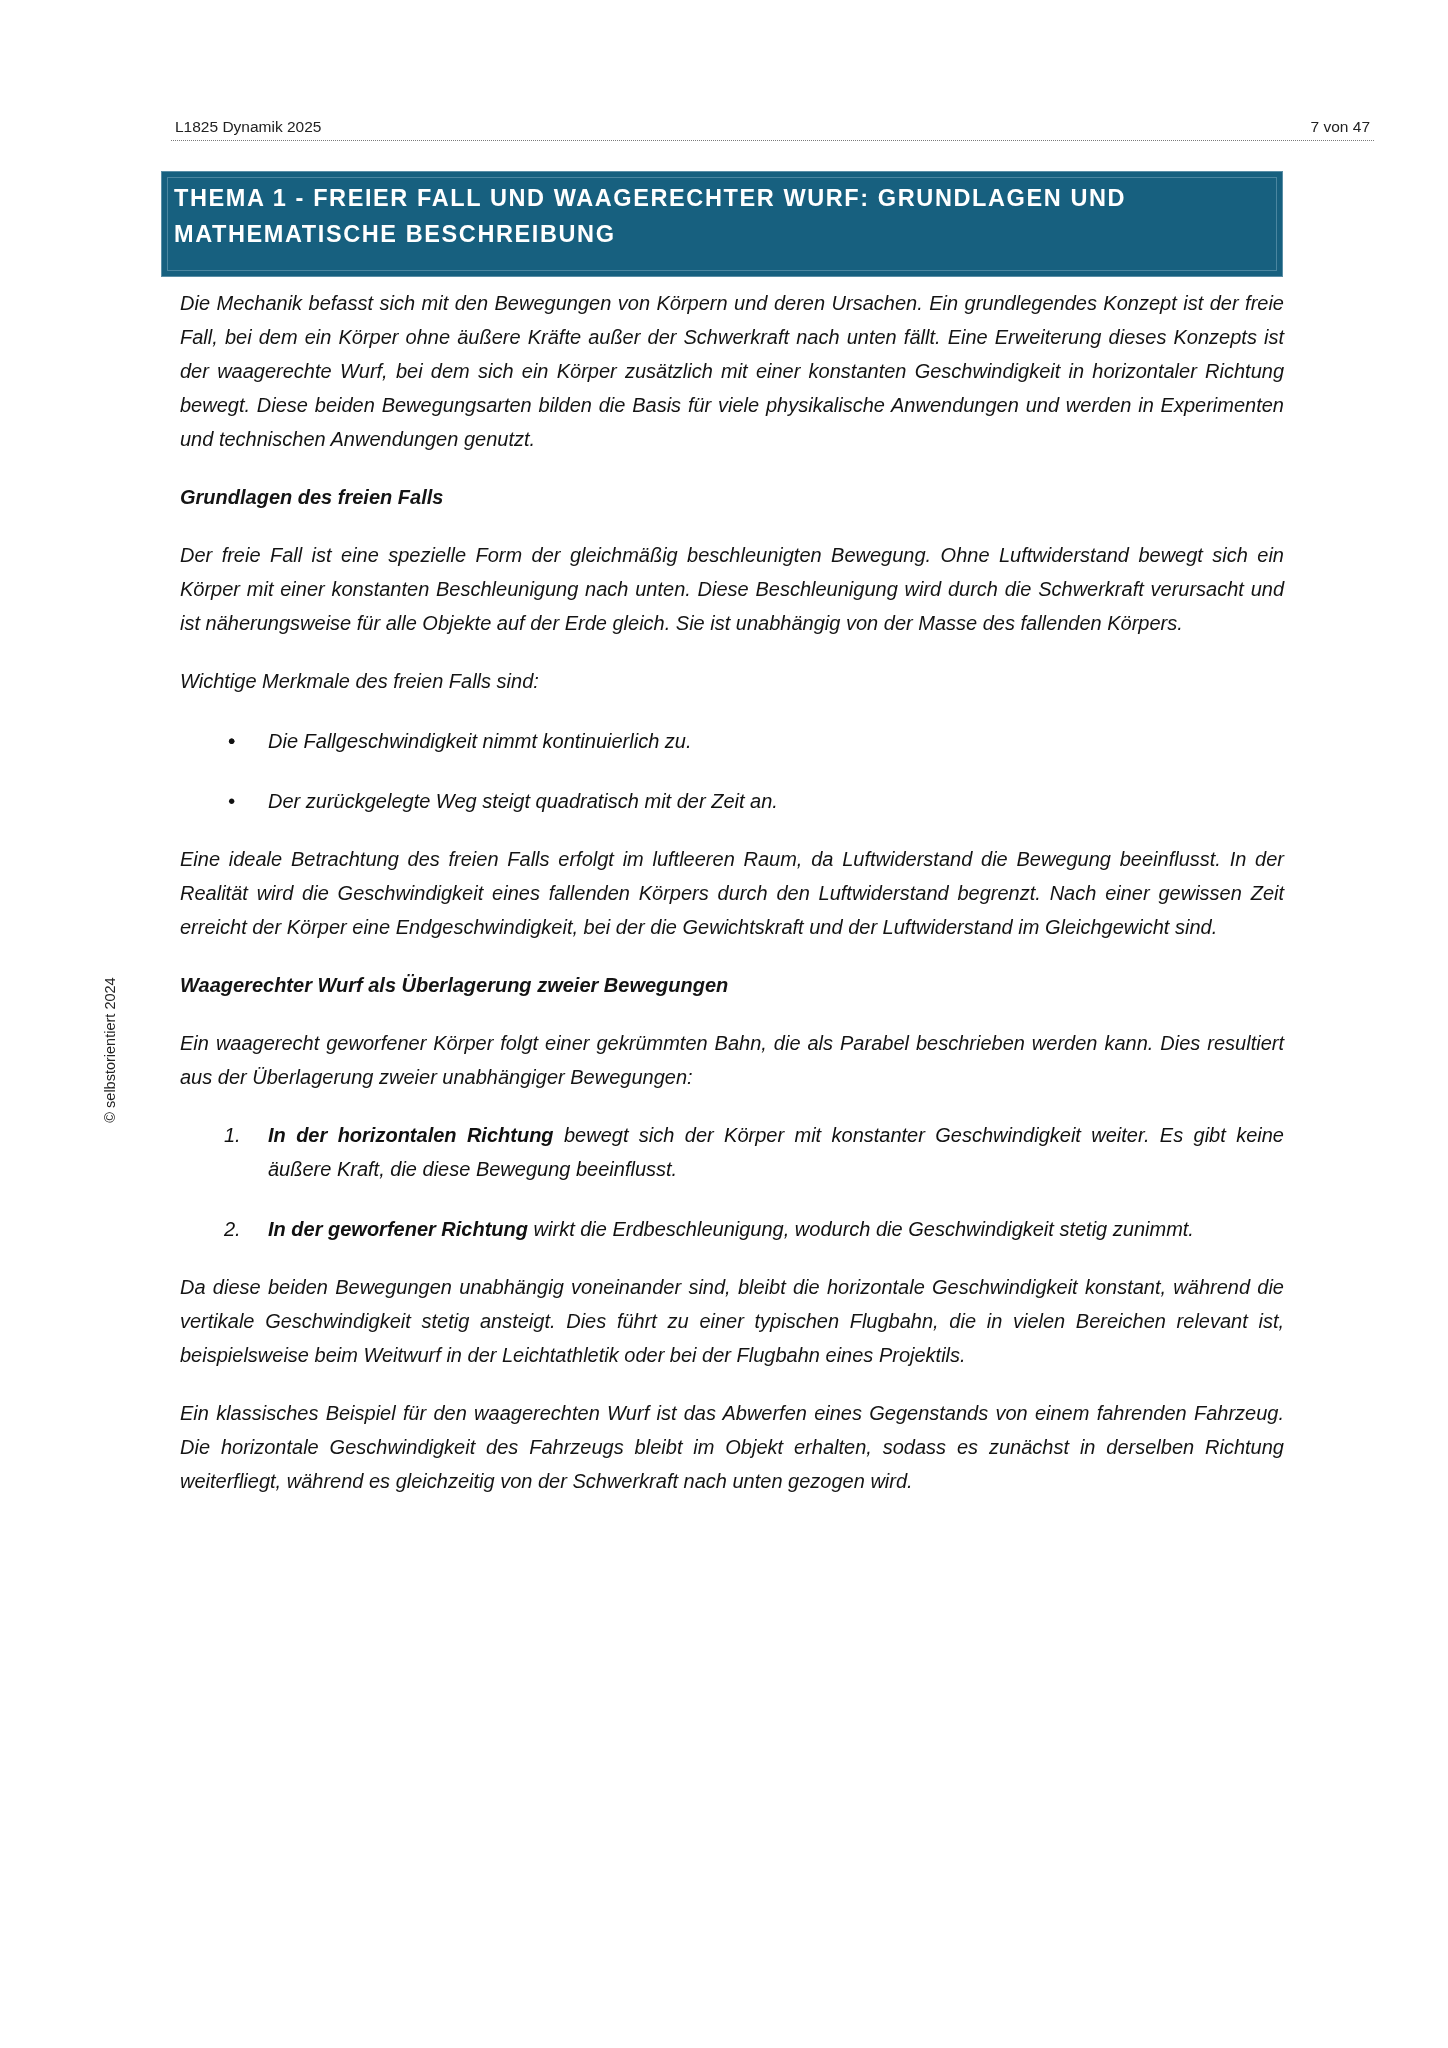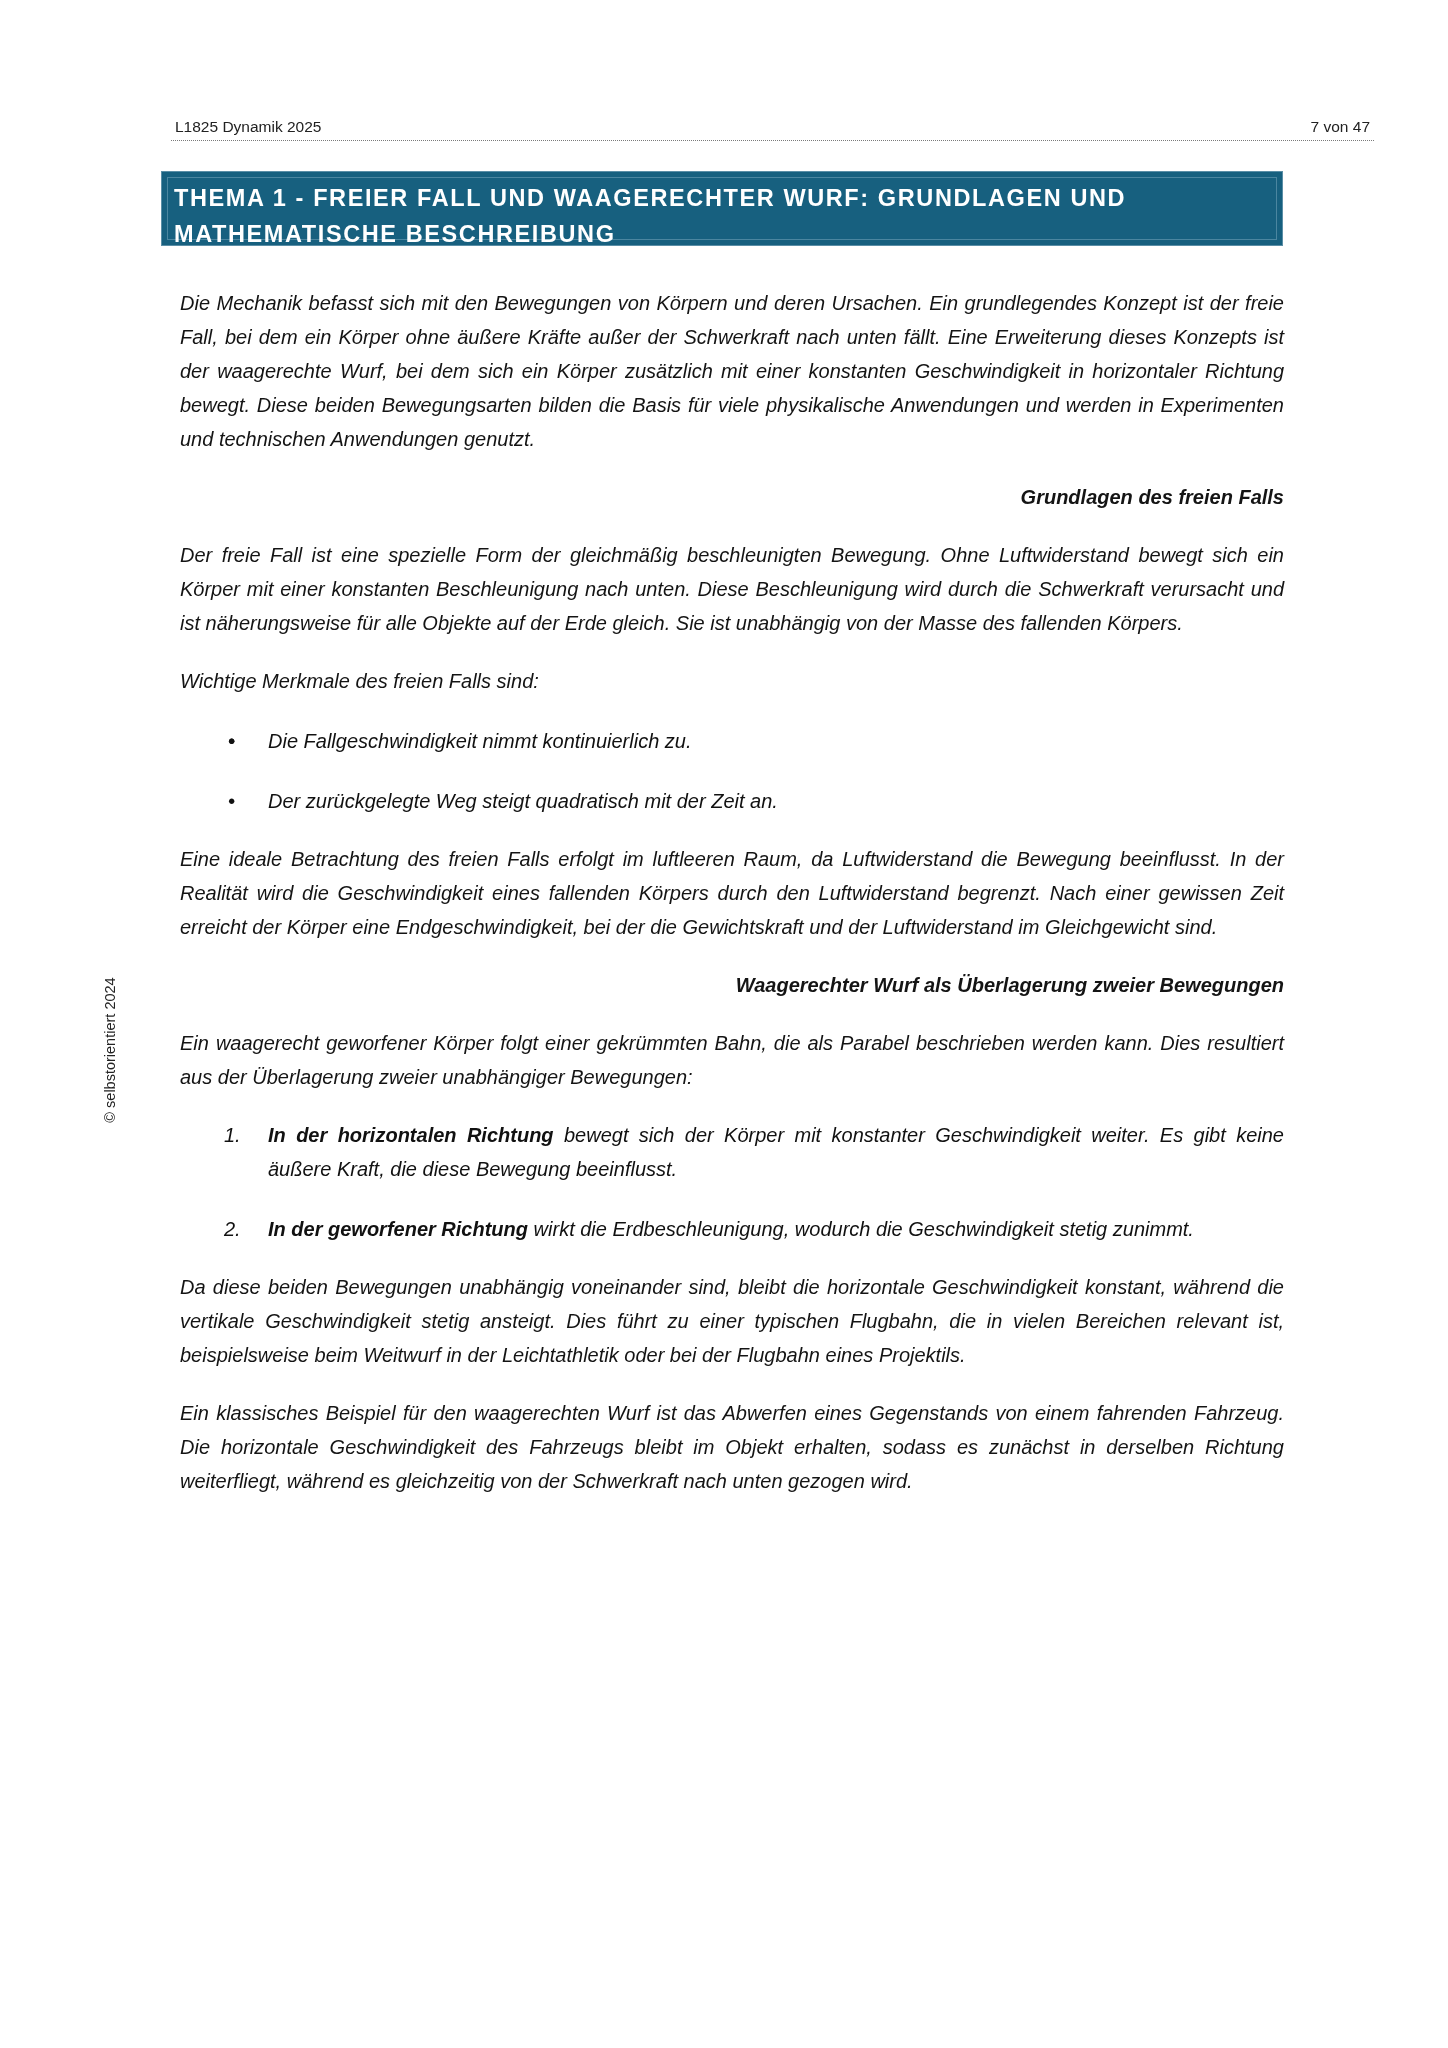--- a/index.html
+++ b/index.html
@@ -8,30 +8,30 @@
     .page { position: absolute; left: 0; top: 0; width: 1448px; height: 2048px; }
 
     .running-header { position: absolute; left: 171px; top: 114px; width: 1203px; height: 26px;
                       border-bottom: 1px dotted #7a7a7a; font-size: 15.5px; color: #222; }
     .running-header .left { position: absolute; left: 4px; top: 4px; }
     .running-header .right { position: absolute; right: 4px; top: 4px; }
 
     .side-note { position: absolute; left: 110px; top: 1050px; transform: translate(-50%, -50%) rotate(-90deg);
                  font-size: 14.5px; color: #222; white-space: nowrap; }
 
-    .topic-banner { position: absolute; left: 161px; top: 171px; width: 1122px; height: 75px;
+    .topic-banner { position: absolute; left: 161px; top: 171px; width: 1122px; height: 106px;
                     background: #17607f; box-sizing: border-box; border: 1px solid #5a8ea6;
                     box-shadow: inset 0 0 0 5px #17607f, inset 0 0 0 6px #4b86a0; }
     .topic-banner .title { position: absolute; left: 12px; top: 8px; right: 12px;
                            color: #ffffff; font-weight: bold; font-size: 23.5px; letter-spacing: 1.6px;
                            line-height: 36px; }
 
     .content { position: absolute; left: 180px; top: 286px; width: 1104px; font-style: italic; }
     .para { font-size: 20px; line-height: 34px; text-align: justify; margin: 0 0 24px 0; color: #141414; }
-    .subhead { font-size: 20px; line-height: 34px; font-weight: bold; margin: 0 0 24px 0; color: #141414; text-align: right; }
+    .subhead { font-size: 20px; line-height: 34px; font-weight: bold; margin: 0 0 24px 0; color: #141414; }
 
     .bullets { margin: 0 0 24px 0; padding: 0; list-style: none; }
     .bullets li { position: relative; padding-left: 88px; font-size: 20px; line-height: 34px; margin-bottom: 26px; }
     .bullets li:last-child { margin-bottom: 0; }
     .bullets .dot { position: absolute; left: 48px; top: 0; font-size: 20px; }
 
     .numbered { margin: 0 0 24px 0; padding: 0; list-style: none; }
     .numbered li { position: relative; padding-left: 88px; font-size: 20px; line-height: 34px;
                    text-align: justify; margin-bottom: 26px; }
     .numbered li:last-child { margin-bottom: 0; }

